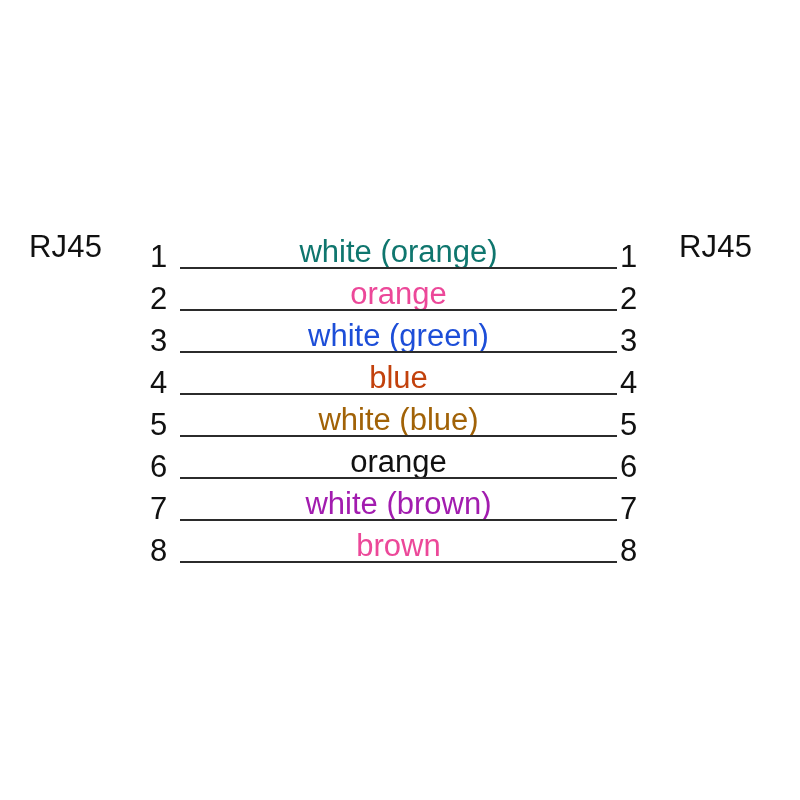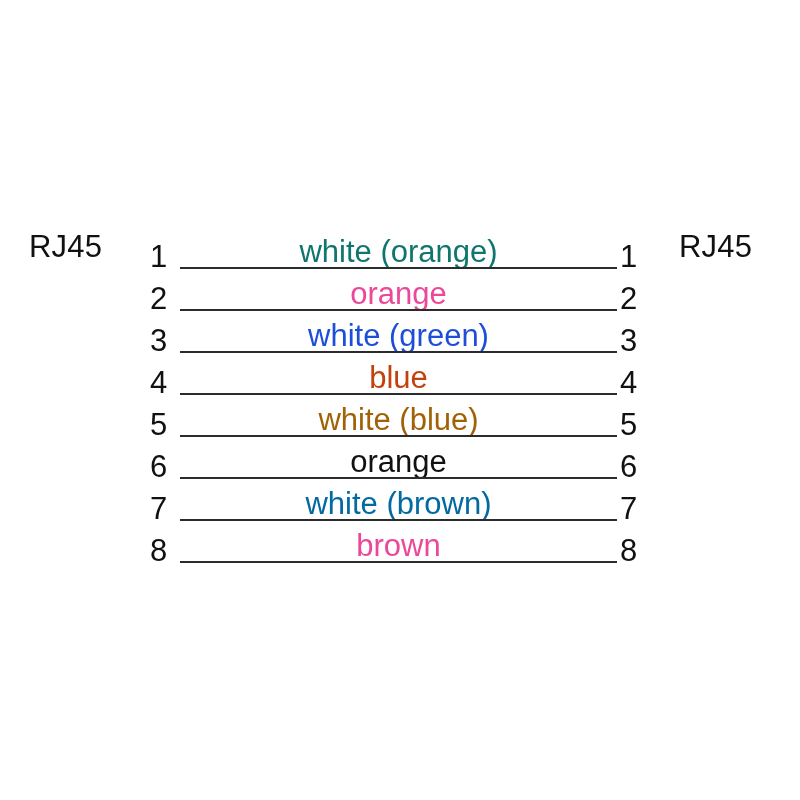--- a/index.html
+++ b/index.html
@@ -131,21 +131,21 @@
     </div>
 
     <div class="wire-row" style="top:478px;">
       <div class="wire-label" style="color: rgb(17, 17, 17);">orange</div>
       <div class="wire-line" style="background: rgb(43, 43, 43);"></div>
       <div class="pin-number left" style="color: rgb(17, 17, 17);">6</div>
       <div class="pin-number right" style="color: rgb(17, 17, 17);">6</div>
     </div>
 
     <div class="wire-row" style="top:520px;">
-      <div class="wire-label" style="color: #0369a1;">white (brown)</div>
+      <div class="wire-label" style="color: #a21caf;">white (brown)</div>
       <div class="wire-line" style="background: rgb(43, 43, 43);"></div>
       <div class="pin-number left" style="color: rgb(17, 17, 17);">7</div>
       <div class="pin-number right" style="color: rgb(17, 17, 17);">7</div>
     </div>
 
     <div class="wire-row" style="top:562px;">
       <div class="wire-label" style="color: #ec4899;">brown</div>
       <div class="wire-line" style="background: rgb(43, 43, 43);"></div>
       <div class="pin-number left" style="color: rgb(17, 17, 17);">8</div>
       <div class="pin-number right" style="color: rgb(17, 17, 17);">8</div>

